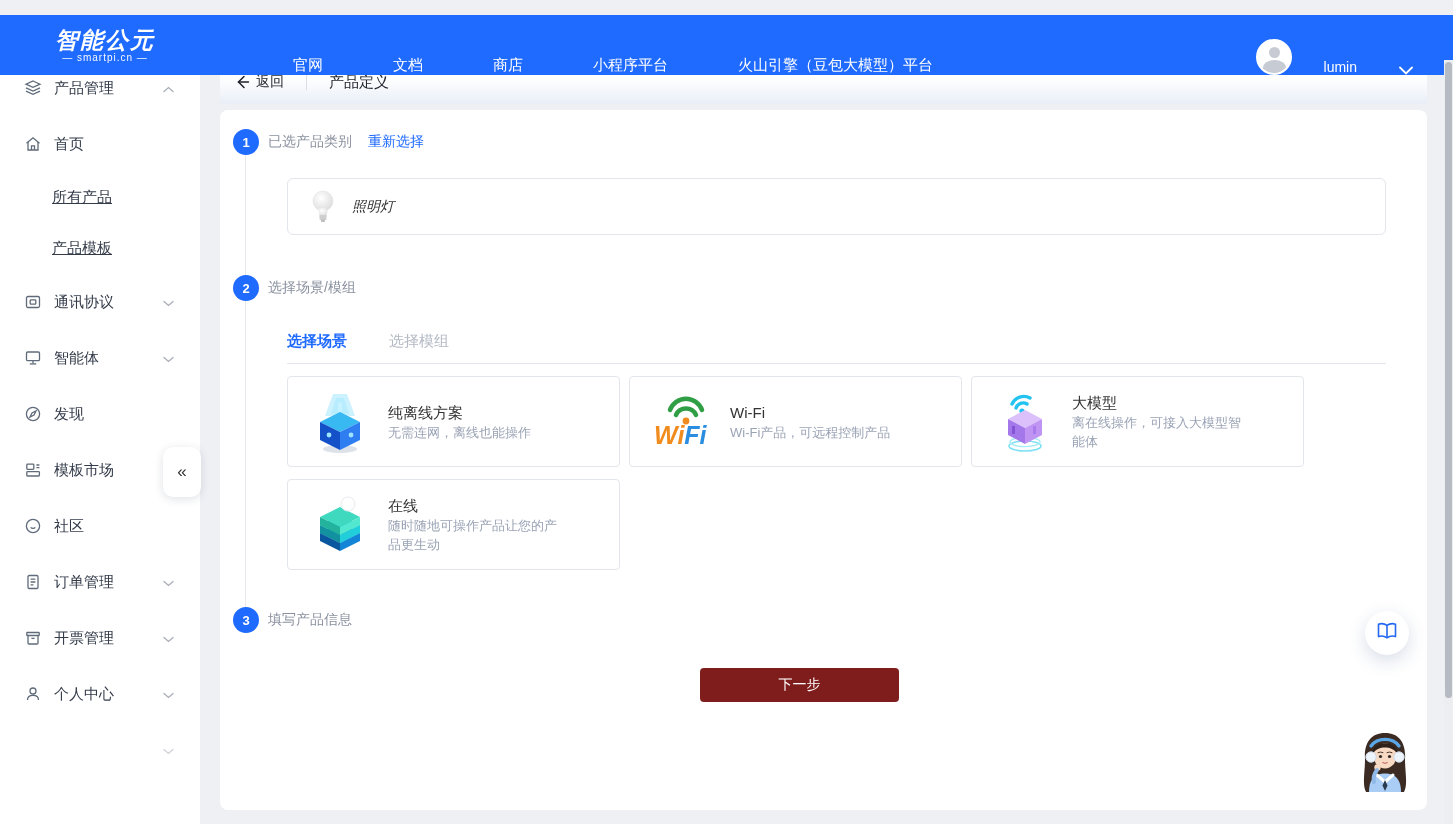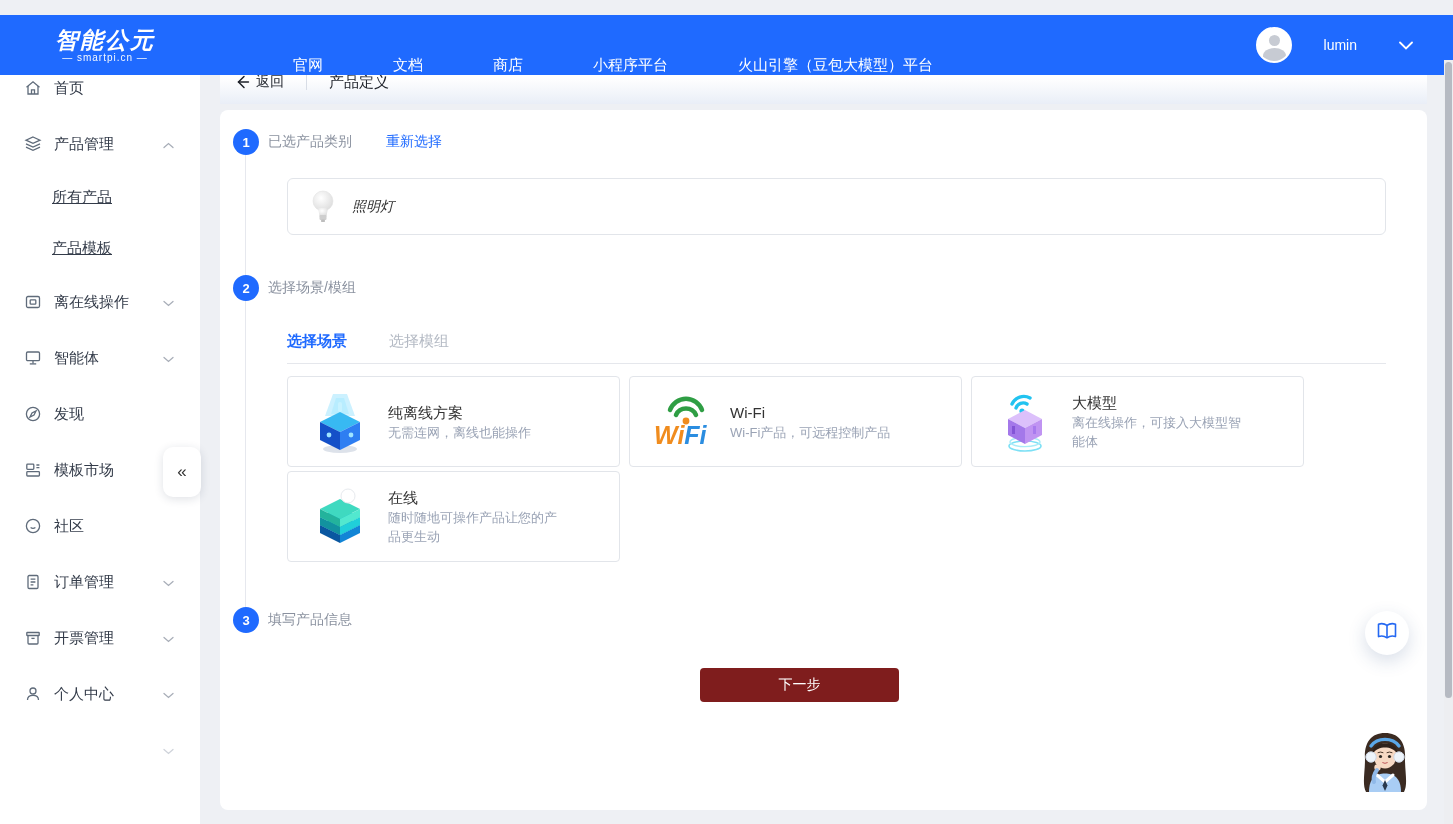--- a/index.html
+++ b/index.html
@@ -7,21 +7,21 @@
   body { font-family:"Liberation Sans","DejaVu Sans",sans-serif; background:#eef0f4; }
   .screen { position:relative; width:1453px; height:824px; background:#eef0f4; }
 
   
   .header { position:absolute; left:0; top:15px; width:1453px; height:60px; background:#1f6aff; display:flex; align-items:center; z-index:30; }
   .logo { margin-left:40px; width:130px; text-align:center; color:#fff; }
   .logo-title { font-size:23px; font-weight:bold; letter-spacing:2px; line-height:24px; font-style:italic; }
   .logo-sub { font-size:10px; letter-spacing:1px; opacity:.95; }
   .nav { display:flex; margin-left:88px; }
   .nav-item { color:#fff; font-size:15px; padding:0 35px; line-height:60px; cursor:pointer; white-space:nowrap;margin-top:40px; }
-  .user-area { position:absolute; right:40px; top:0; height:60px; display:flex; align-items:center; gap:14px; }
+  .user-area { position:absolute; right:40px; top:0; height:60px; display:flex; align-items:flex-end; gap:14px; }
   .avatar { width:36px; height:36px; border-radius:50%; background:#fff; border:2px solid #fff; position:relative; overflow:hidden; margin-right:18px; }
   .avatar .head { position:absolute; left:11px; top:6px; width:11px; height:11px; border-radius:50%; background:#c7cbd3; }
   .avatar .body { position:absolute; left:5px; top:19px; width:23px; height:16px; border-radius:50% 50% 0 0; background:#c7cbd3; }
   .username { color:#fff; font-size:14px; }
   .user-chev { margin-left:28px; display:flex; align-items:center; }
 
   
   .sidebar { position:absolute; left:0; top:60px; width:200px; height:764px; background:#fff; z-index:20; }
   .side-item { height:56px; display:flex; align-items:center; padding-left:24px; position:relative; cursor:pointer; color:#333b49; }
   .side-item.sub { height:51px; padding-left:52px;text-decoration:underline; }
@@ -39,36 +39,36 @@
   .back-arrow { width:16px; height:16px; color:#1d2129; }
   .back-label { font-size:14px; color:#1d2129; margin-left:6px; }
   .topbar-divider { width:1px; height:16px; background:#d8dde6; margin:0 22px; }
   .topbar-title { font-size:15px; color:#1d2129; font-weight:500; }
 
   
   .content-card { position:absolute; left:220px; top:110px; width:1207px; height:700px; background:#fff; border-radius:8px; }
   .step-line { position:absolute; left:25px; top:32px; width:1px; height:478px; background:#e6e8ee; }
   .step-circle { position:absolute; width:26px; height:26px; border-radius:50%; background:#1f6aff; color:#fff;
                  font-size:13px; font-weight:bold; display:flex; align-items:center; justify-content:center; z-index:2; }
-  .step-row { position:absolute; left:48px; height:26px; display:flex; align-items:center; gap:34px; }
+  .step-row { position:absolute; left:48px; height:26px; display:flex; align-items:center; gap:16px; }
   .step-label { font-size:14px; color:#8a919f; }
   .relink { font-size:14px; color:#1f6aff; cursor:pointer; }
 
   .product-card { position:absolute; left:67px; top:68px; width:1099px; height:57px; border:1px solid #e2e5ea; border-radius:6px;
                   display:flex; align-items:center; cursor:pointer;font-style:italic; }
   .bulb-wrap { margin-left:22px; width:26px; height:36px; }
   .product-name { font-size:14px; color:#333; margin-left:16px; }
 
   .tabs { position:absolute; left:67px; top:222px; display:flex; gap:42px; }
   .tab { font-size:15px; cursor:pointer; }
   .tab.active { color:#1f6aff; font-weight:bold; }
   .tab.inactive { color:#b4bac4; }
   .tab-divider { position:absolute; left:67px; top:253px; width:1099px; height:1px; background:#e5e7ec; }
 
-  .scn-grid { position:absolute; left:67px; top:266px; display:grid; grid-template-columns:repeat(3,333px); gap:4px 9px; }
+  .scn-grid { position:absolute; left:67px; top:266px; display:grid; grid-template-columns:repeat(3,333px); gap:12px 9px; }
   .scn-card { width:333px; height:91px; border:1px solid #e2e5ea; border-radius:4px; display:flex; align-items:center; cursor:pointer; background:#fff; }
   .scn-icon { width:64px; height:64px; margin-left:20px; flex:0 0 64px; }
   .scn-text { margin-left:16px; display:flex; flex-direction:column; justify-content:center; }
   .scn-title { font-size:15px; color:#333; font-weight:500; line-height:21px; }
   .scn-desc { font-size:13px; color:#9aa3b5; line-height:19px; max-width:178px; }
 
   .next-btn { position:absolute; left:480px; top:558px; width:199px; height:34px; background:#7f1d1d; border:none; border-radius:4px;
               color:#fff; font-size:14px; font-family:inherit; cursor:not-allowed; }
 
   
@@ -109,60 +109,60 @@
           </svg>
       </span>
     </div>
   </div>
 
   <div class="sidebar">
 
     <div class="side-item">
       <span class="side-icon">
         <svg viewBox="0 0 18 18" fill="none" stroke="currentColor" stroke-width="1.3">
+            <path d="M9 2 L16 5.2 L9 8.4 L2 5.2 Z"></path>
+            <path d="M2 8.8 L9 12 L16 8.8"></path>
+            <path d="M2 12.2 L9 15.4 L16 12.2"></path>
+          </svg>
+      </span>
+      <span class="side-label">产品管理</span>
+      <span class="side-chev">
+        <svg width="11" height="7" viewBox="0 0 11 7">
+            <polyline points="1,5.5 5.5,1.5 10,5.5" fill="none" stroke="#a8aeb8" stroke-width="1.3" stroke-linecap="round"></polyline>
+          </svg>
+      </span>
+    </div>
+
+    <div class="side-item">
+      <span class="side-icon">
+        <svg viewBox="0 0 18 18" fill="none" stroke="currentColor" stroke-width="1.3">
             <path d="M2.5 8.2 L9 2.8 L15.5 8.2"></path>
             <path d="M4 7 V15 H14 V7"></path>
             <path d="M7.5 15 V10.8 H10.5 V15"></path>
           </svg>
       </span>
       <span class="side-label">首页</span>
     </div>
 
-    <div class="side-item">
-      <span class="side-icon">
-        <svg viewBox="0 0 18 18" fill="none" stroke="currentColor" stroke-width="1.3">
-            <path d="M9 2 L16 5.2 L9 8.4 L2 5.2 Z"></path>
-            <path d="M2 8.8 L9 12 L16 8.8"></path>
-            <path d="M2 12.2 L9 15.4 L16 12.2"></path>
-          </svg>
-      </span>
-      <span class="side-label">产品管理</span>
-      <span class="side-chev">
-        <svg width="11" height="7" viewBox="0 0 11 7">
-            <polyline points="1,5.5 5.5,1.5 10,5.5" fill="none" stroke="#a8aeb8" stroke-width="1.3" stroke-linecap="round"></polyline>
-          </svg>
-      </span>
-    </div>
-
     <div class="side-item sub">
       <span class="side-label">所有产品</span>
     </div>
 
     <div class="side-item sub">
       <span class="side-label">产品模板</span>
     </div>
 
     <div class="side-item">
       <span class="side-icon">
         <svg viewBox="0 0 18 18" fill="none" stroke="currentColor" stroke-width="1.3">
             <rect x="2.5" y="3.5" width="13" height="11" rx="1.5"></rect>
             <rect x="6.2" y="6.8" width="5.6" height="4.4" rx="0.8"></rect>
           </svg>
       </span>
-      <span class="side-label">离在线操作</span>
+      <span class="side-label">通讯协议</span>
       <span class="side-chev">
         <svg width="11" height="7" viewBox="0 0 11 7">
             <polyline points="1,1.5 5.5,5.5 10,1.5" fill="none" stroke="#a8aeb8" stroke-width="1.3" stroke-linecap="round"></polyline>
           </svg>
       </span>
     </div>
 
     <div class="side-item">
       <span class="side-icon">
         <svg viewBox="0 0 18 18" fill="none" stroke="currentColor" stroke-width="1.3">

